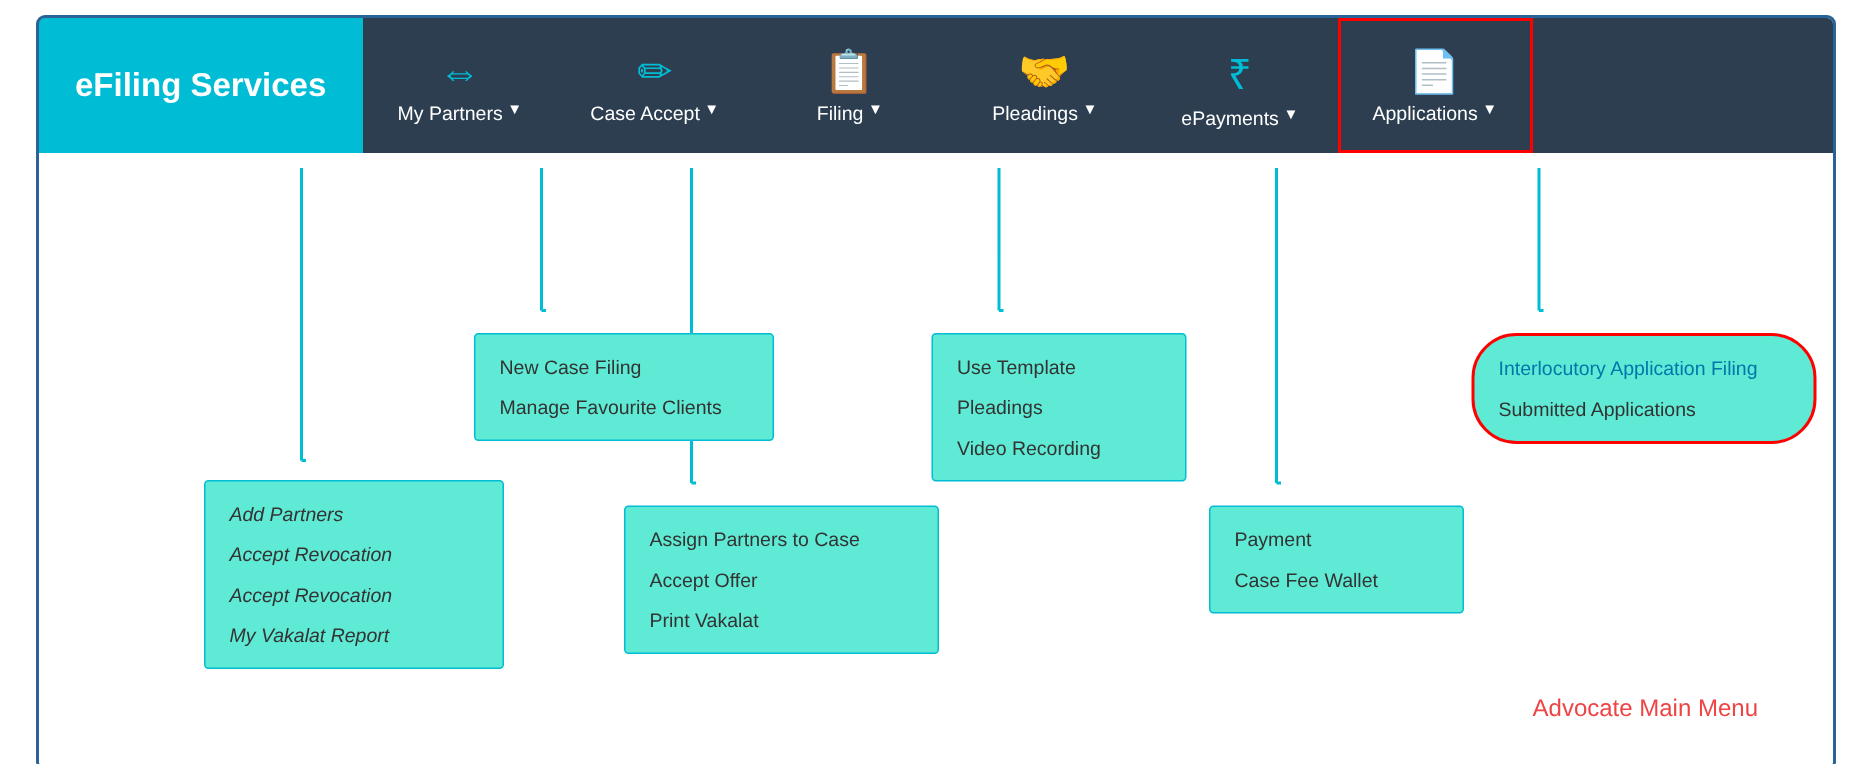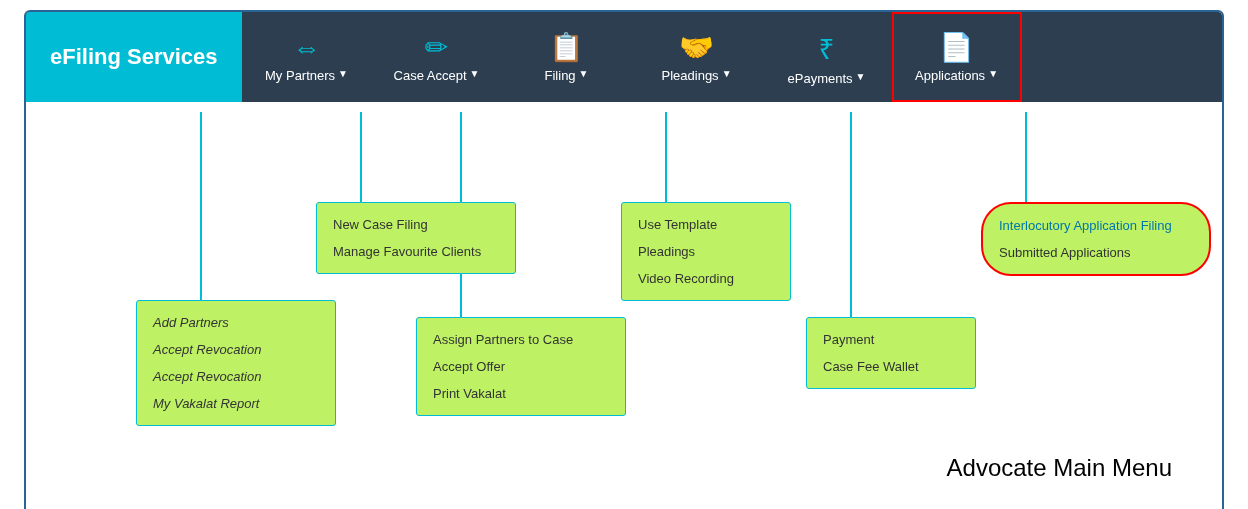--- a/index.html
+++ b/index.html
@@ -86,25 +86,26 @@
     }
     
     .diagram {
       position: relative;
       width: 100%;
       height: 380px;
     }
     
     .dropdown-box {
       position: absolute;
-      background: #bef264;
+      background: #5eead4;
       border: 1.5px solid #00bcd4;
       border-radius: 3px;
       padding: 8px 0;
       min-width: 180px;
+      margin-top: 20px;
     }
     .dropdown-box.highlighted {
       border: 2px solid red;
     }
     .dropdown-item {
       padding: 6px 16px;
       font-size: 13px;
       color: #333;
       white-space: nowrap;
       cursor: pointer;
@@ -119,22 +120,22 @@
       top: 0; left: 0;
       width: 100%;
       height: 100%;
       pointer-events: none;
     }
     
     .advocate-label {
       position: absolute;
       bottom: 10px;
       right: 30px;
-      font-size: 24px;
-      color: #000000;
+      font-size: 16px;
+      color: #ef4444;
       font-weight: 500;
     }
   </style>
 </head>
 <body>
 
 <div class="outer-border">
 
   <nav class="navbar">
     <div class="brand">eFiling Services</div>

